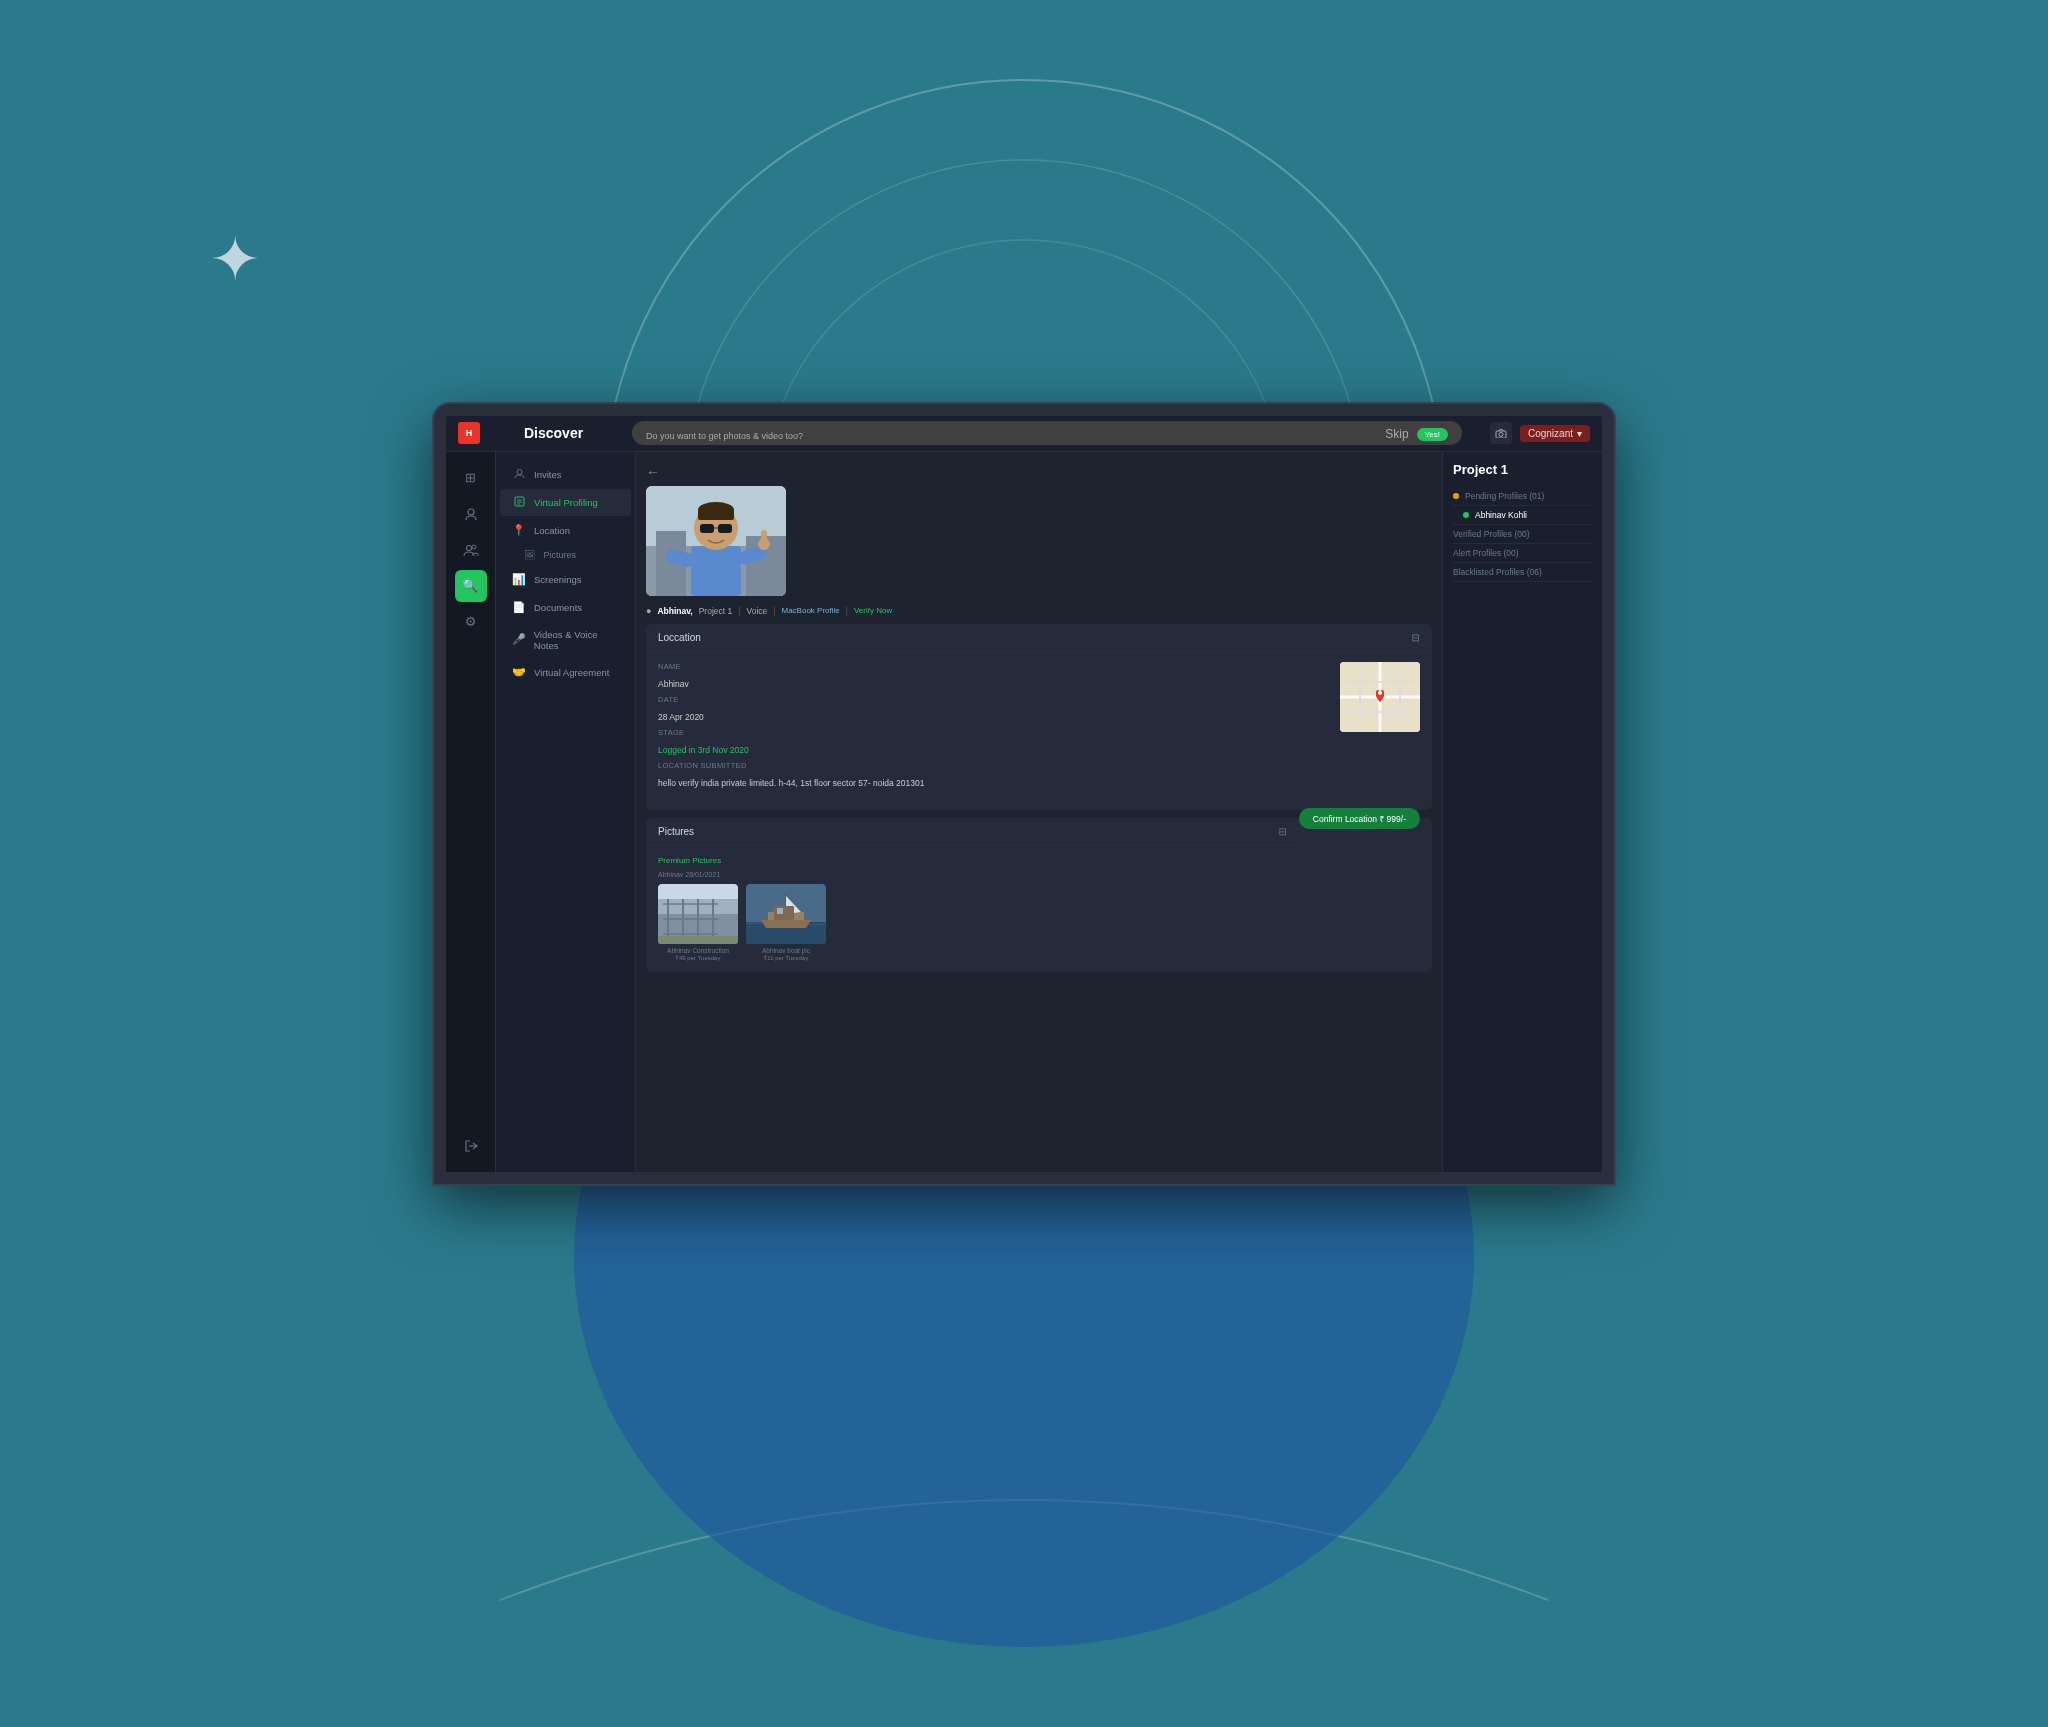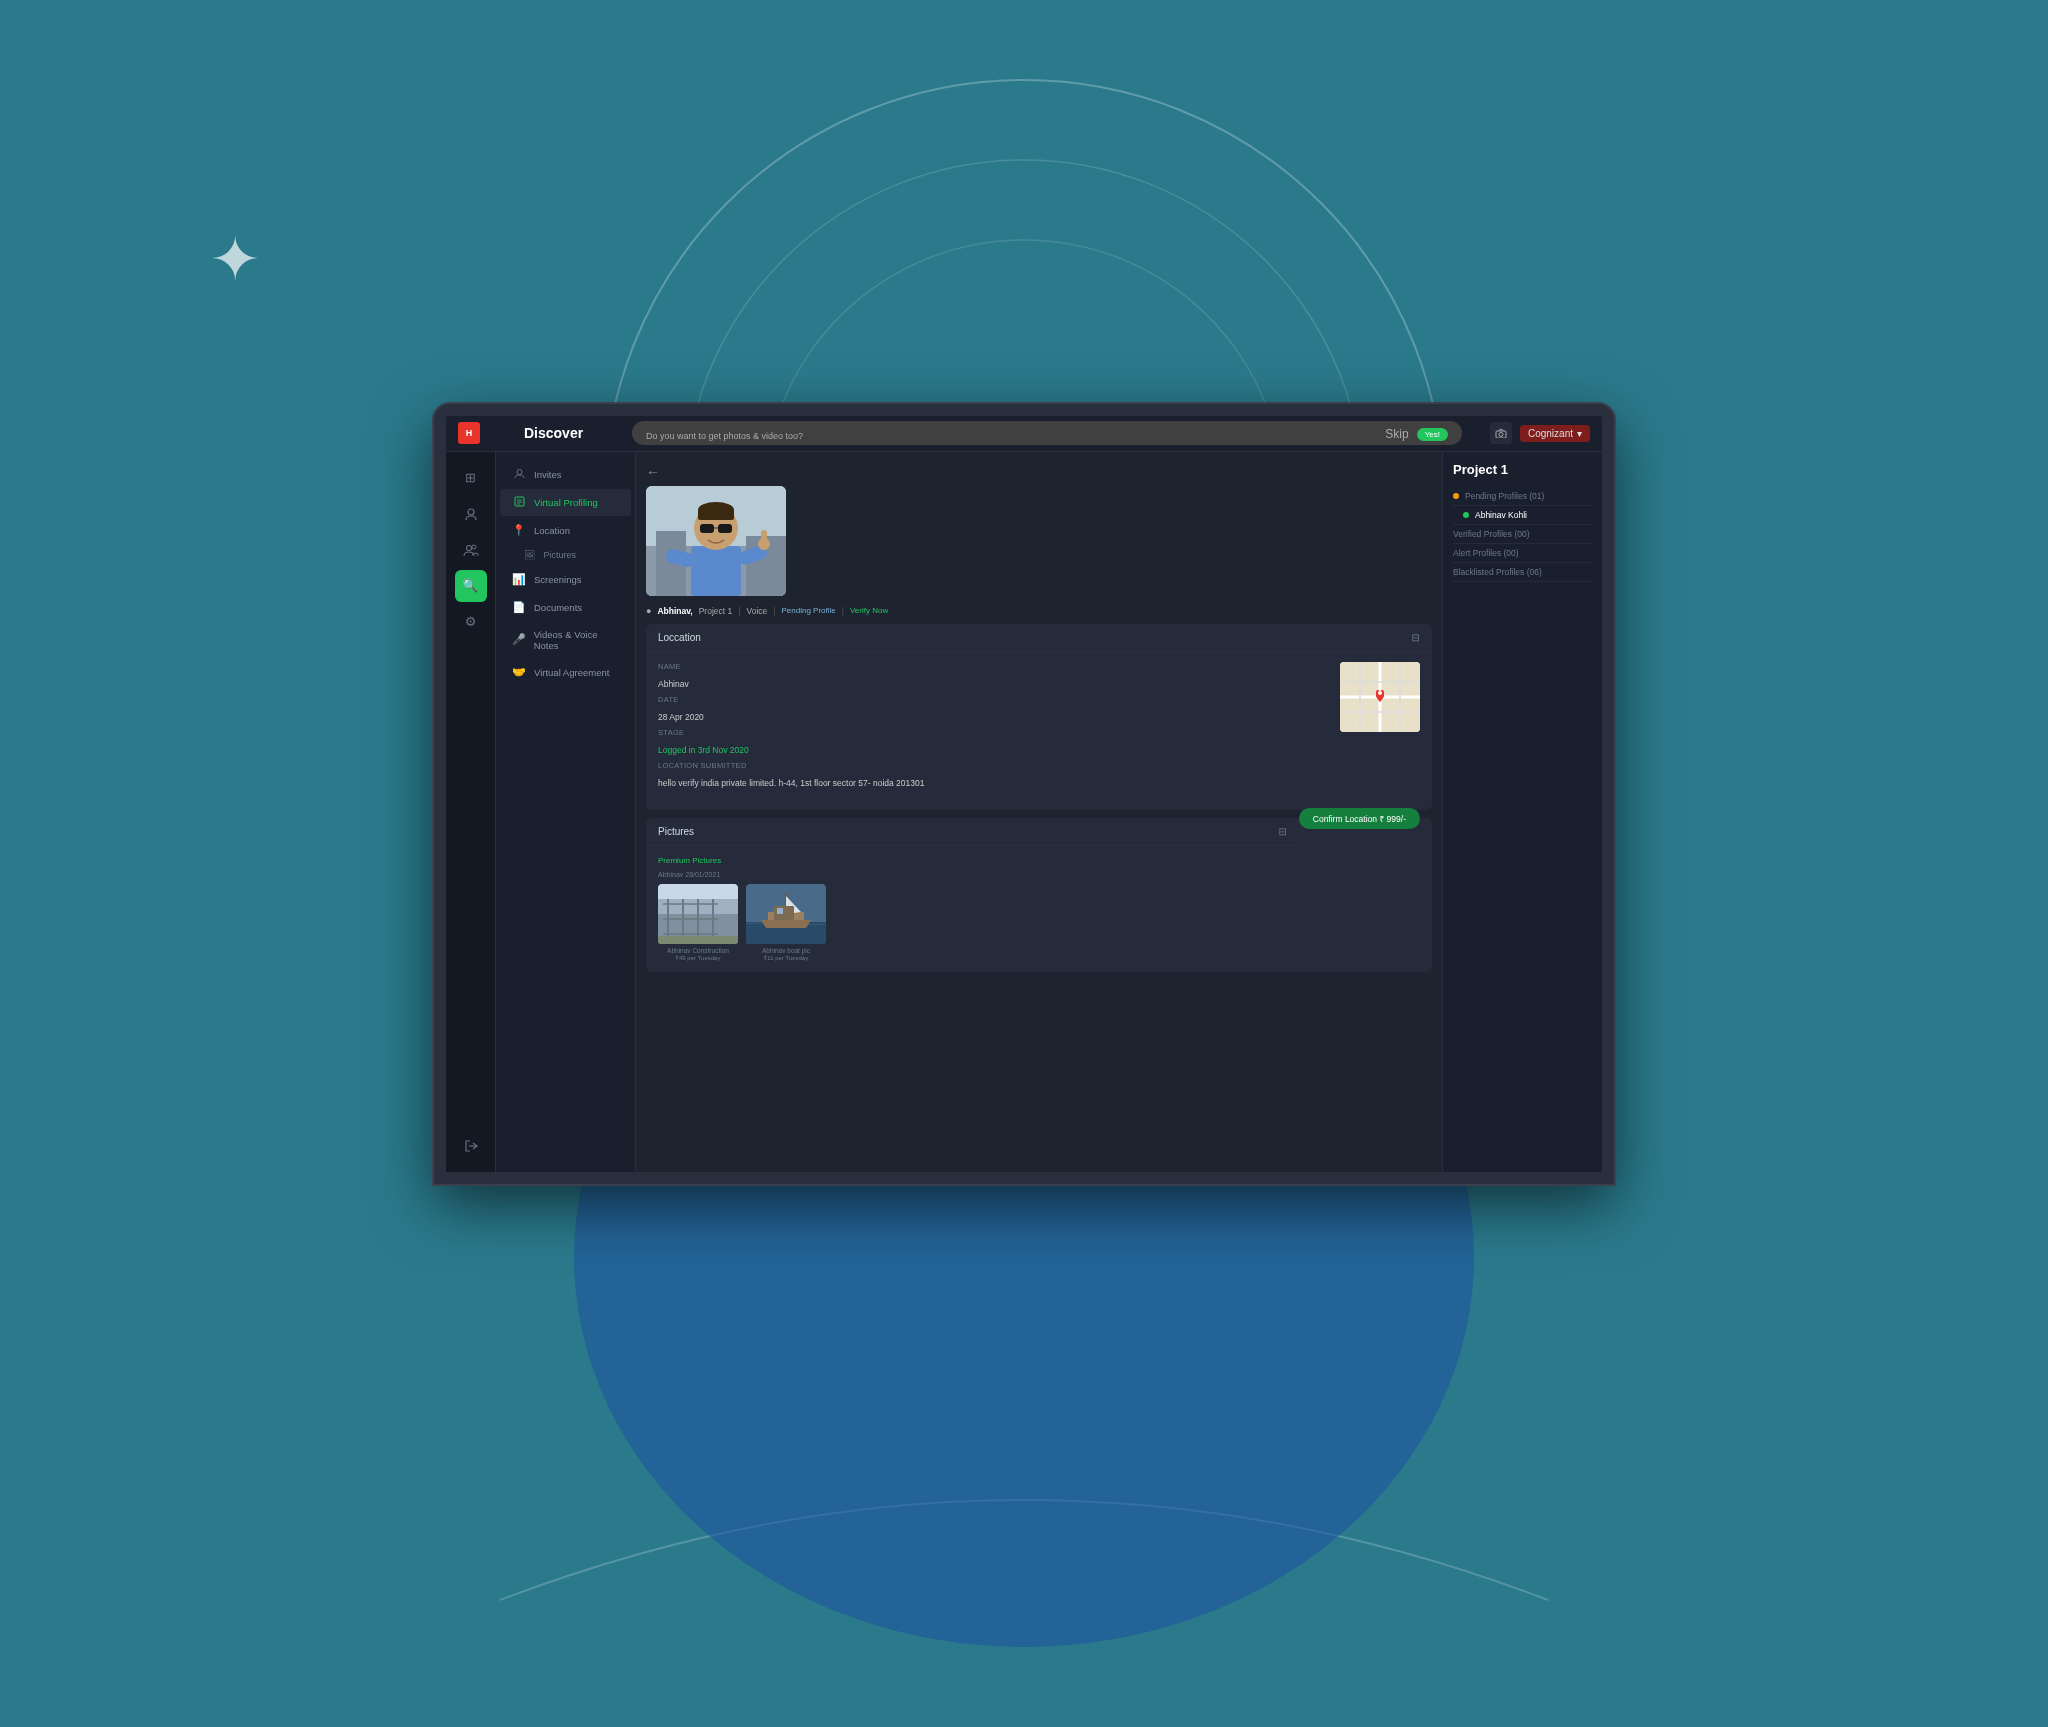--- a/index.html
+++ b/index.html
@@ -702,21 +702,21 @@
           </div>
 
           
           <div class="profile-name-row" style="margin-bottom:8px; font-size:8.5px;">
             <span style="font-size:9px; color:#aaa;">●</span>
             <span class="name">Abhinav,</span>
             <span style="color:#aaa;">Project 1</span>
             <span style="color:#555;">|</span>
             <span style="color:#aaa;">Voice</span>
             <span style="color:#555;">|</span>
-            <span class="download-link">Pending Profile</span>
+            <span class="download-link">MacBook Profile</span>
             <span style="color:#555;">|</span>
             <span class="verify-link">Verify Now</span>
           </div>
 
           
           <div class="card">
             <div class="card-header">
               <span class="card-title">Loccation</span>
               <span class="card-toggle">⊟</span>
             </div>

